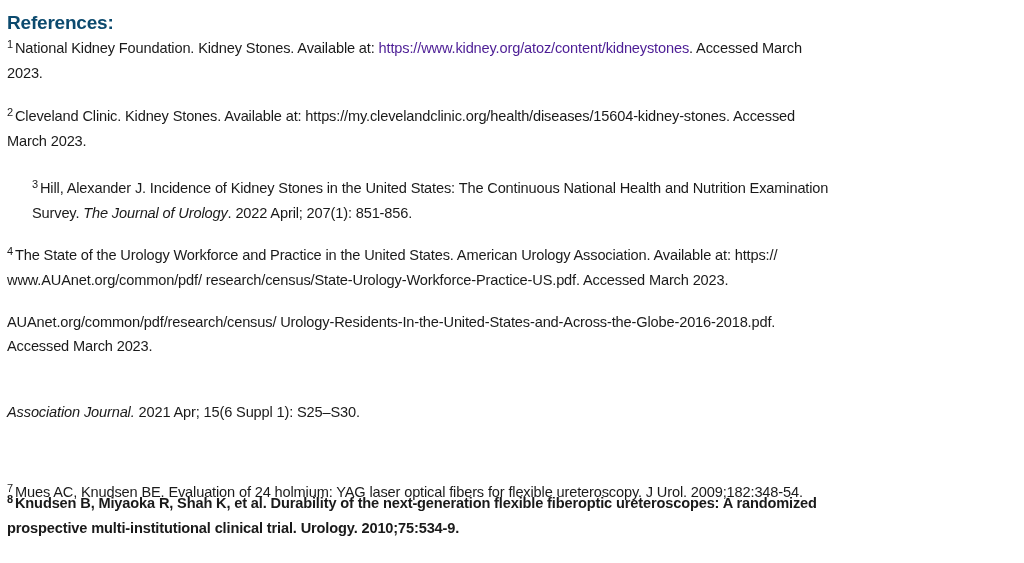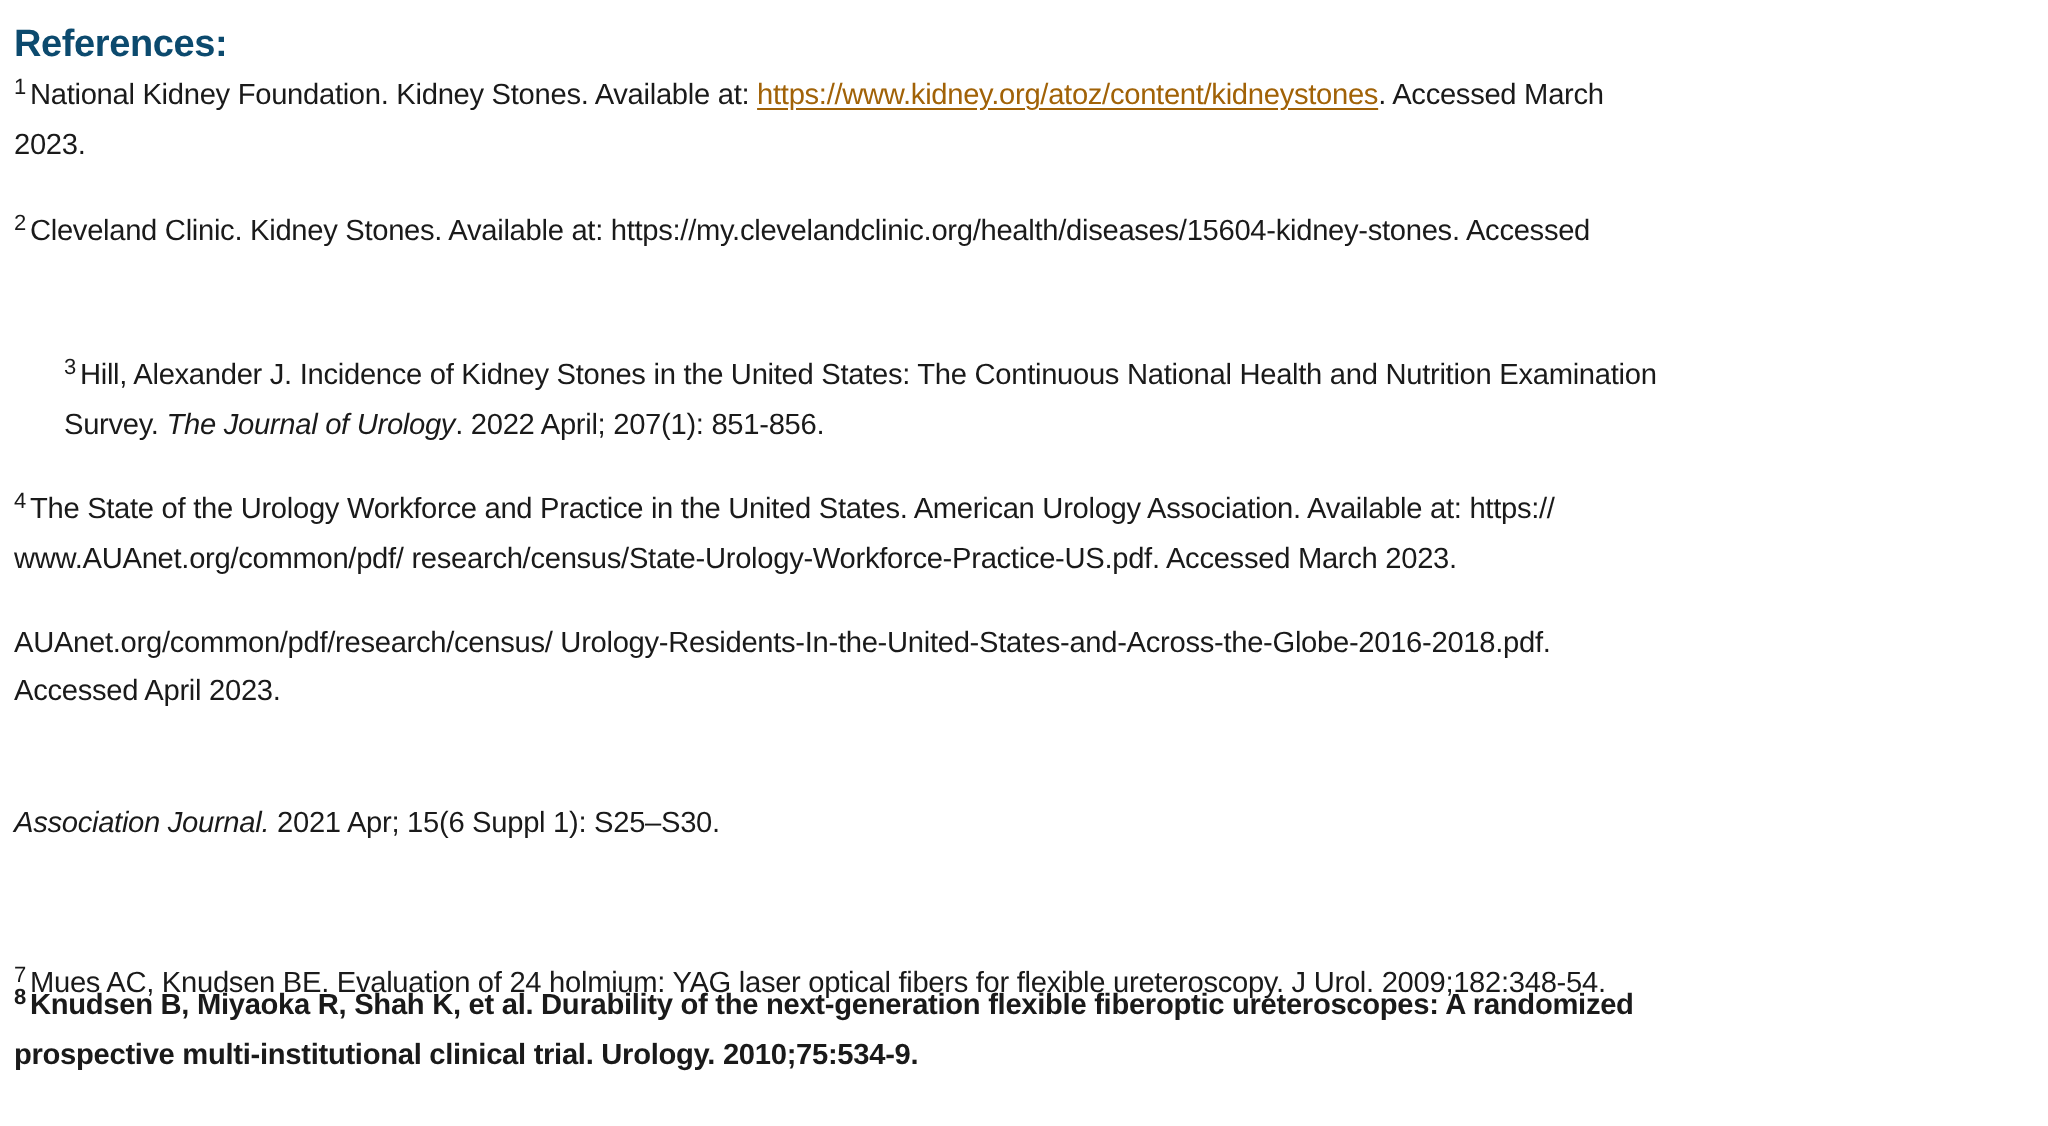--- a/index.html
+++ b/index.html
@@ -40,55 +40,55 @@
     color: #1a1a1a;
   }
   .ref sup {
     font-size: 11px;
     vertical-align: 0;
     position: relative;
     top: -5px;
     margin-right: 2px;
   }
   .ref .link {
-    color: #a16207;
-    text-decoration: underline;
+    color: #4c1d95;
     text-underline-offset: 2px;
     cursor: pointer;
   }
   .ref i { font-style: italic; }
 </style>
 </head>
 <body>
 
 <div class="page">
   <div class="heading">References:</div>
 
   <div class="ref" style="top:36px;">
     <div><sup>1</sup><span>National Kidney Foundation. Kidney Stones. Available at: </span><span class="link">https://www.kidney.org/atoz/content/kidneystones</span><span>. Accessed March</span></div>
     <div>2023.</div>
   </div>
 
   <div class="ref" style="top:104px;">
     <div><sup>2</sup><span>Cleveland Clinic. Kidney Stones. Available at: https://my.clevelandclinic.org/health/diseases/15604-kidney-stones. Accessed</span></div>
+    <div>March 2023.</div>
   </div>
 
   <div class="ref" style="top:176px;margin-left:25px;">
     <div><sup>3</sup><span>Hill, Alexander J. Incidence of Kidney Stones in the United States: The Continuous National Health and Nutrition Examination</span></div>
     <div><span>Survey. </span><i>The Journal of Urology</i><span>. 2022 April; 207(1): 851-856.</span></div>
   </div>
 
   <div class="ref" style="top:243px;">
     <div><sup>4</sup><span>The State of the Urology Workforce and Practice in the United States. American Urology Association. Available at: https://</span></div>
     <div>www.AUAnet.org/common/pdf/ research/census/State-Urology-Workforce-Practice-US.pdf. Accessed March 2023.</div>
   </div>
 
   <div class="ref" style="top:310px;">
     <div>AUAnet.org/common/pdf/research/census/ Urology-Residents-In-the-United-States-and-Across-the-Globe-2016-2018.pdf.</div>
-    <div>Accessed April 2023.</div>
+    <div>Accessed March 2023.</div>
   </div>
 
   <div class="ref" style="top:400px;">
     <div><i>Association Journal.</i><span> 2021 Apr; 15(6 Suppl 1): S25–S30.</span></div>
   </div>
 
   <div class="ref" style="top:480px;">
     <div><sup>7</sup><span>Mues AC, Knudsen BE. Evaluation of 24 holmium: YAG laser optical fibers for flexible ureteroscopy. J Urol. 2009;182:348-54.</span></div>
   </div>
 

